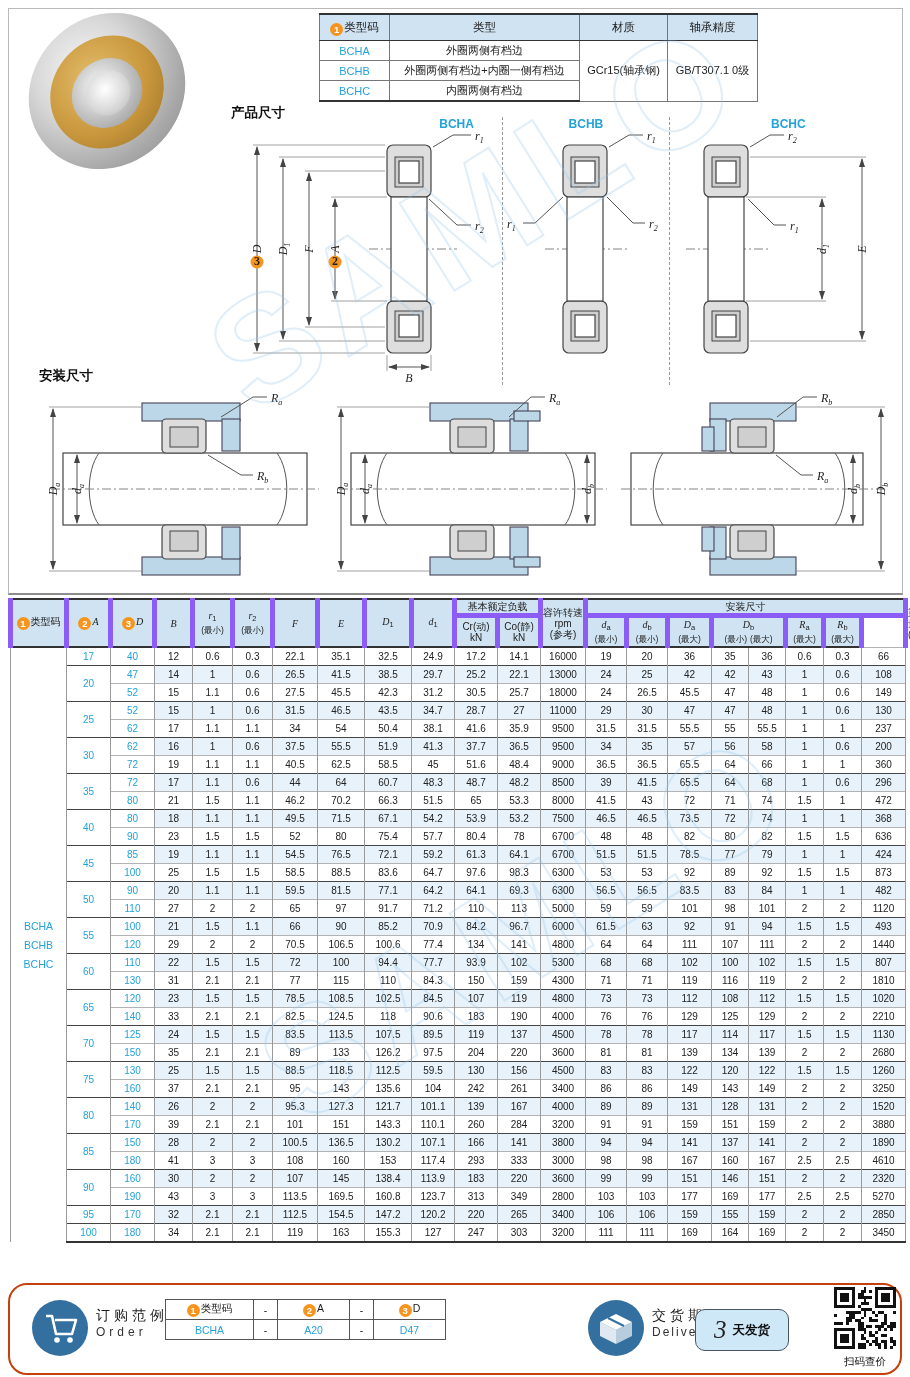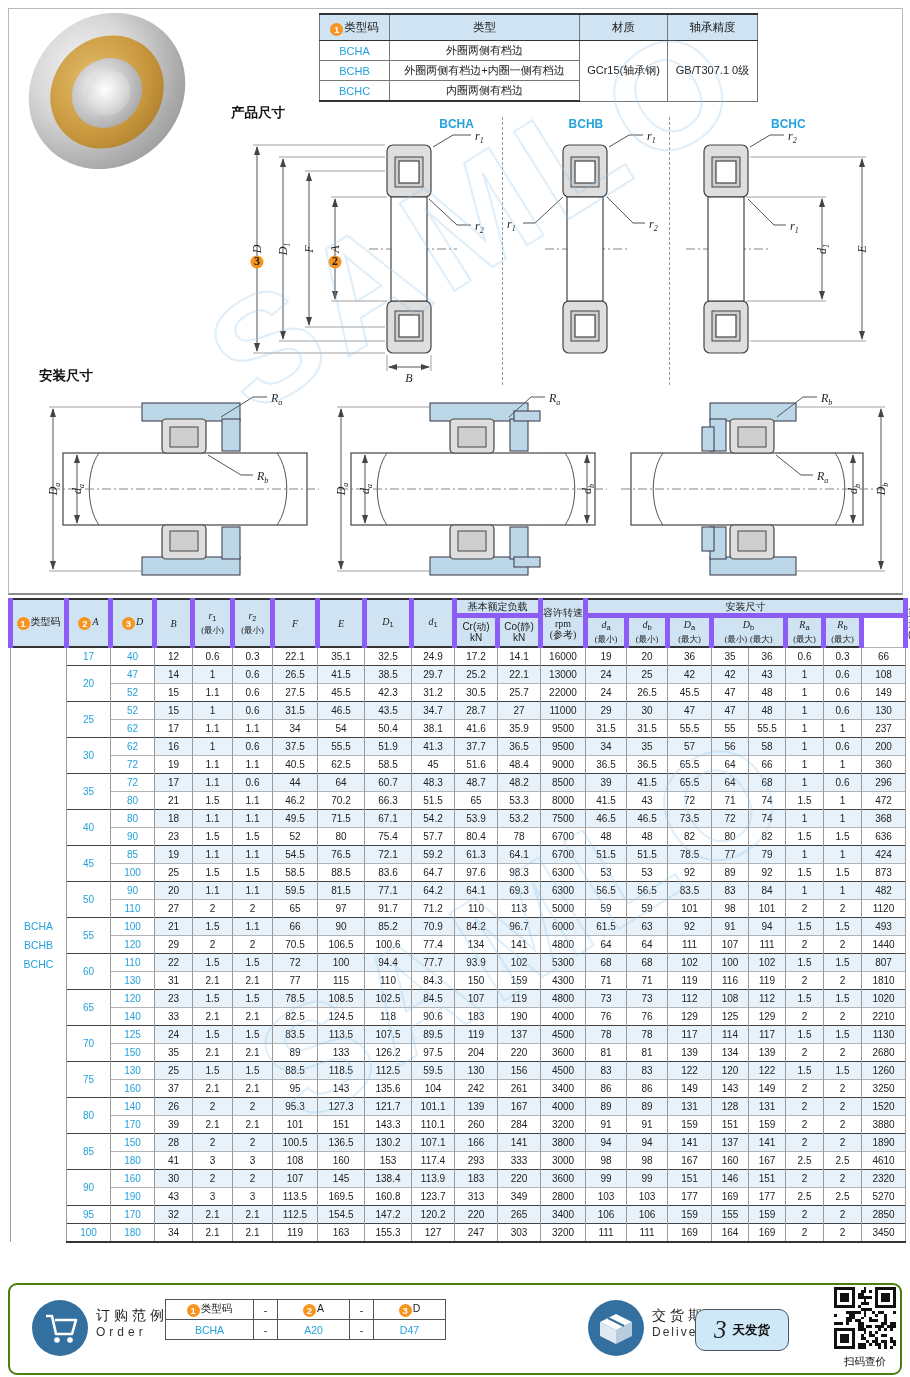--- a/index.html
+++ b/index.html
@@ -61,26 +61,26 @@
   #maintable thead tr:first-child td{border-top:2px solid #333;}
   #maintable thead td.bb{border-bottom:2px solid #333;}
   #maintable tbody td{border-left:1px solid #9a9a9a;border-right:1px solid #9a9a9a;
                       border-top:1px solid #b3b3b3;text-align:center;height:17px;padding:0;}
   #maintable tbody tr:last-child td{border-bottom:2px solid #333;}
   #maintable td.stripe{background:#e7f2fa;}
   #maintable td.grp{border-top:1.6px solid #444;}
   #maintable td.acol,#maintable td.dcol{color:#23a2dc;}
   #maintable td.codecol{color:#23a2dc;vertical-align:middle;border-top:none;}
   #maintable .codeitem{margin:7px 0;font-size:10.5px;}
-  .sm{font-size:8.5px;font-family:Liberation Serif, serif;}
+  .sm{font-size:8.5px;}
   sub.s{font-size:7.5px;vertical-align:-2px;}
   .it{font-style:italic;font-family:"Liberation Serif","DejaVu Serif",serif;}
   
   #footer{position:absolute;left:8px;top:1283px;width:890px;height:88px;
-          border:2px solid #4d7c0f;border-radius:9px;background:#fff;z-index:2;}
+          border:2px solid #c2410c;border-radius:19px;background:#fff;z-index:2;}
   .fico{position:absolute;width:56px;height:56px;border-radius:50%;background:#336f9f;}
   .ftxt-cn{font-size:14px;letter-spacing:4px;color:#222;}
   .ftxt-en{font-size:12px;letter-spacing:4px;color:#333;}
   #ordertable{position:absolute;left:155px;top:14px;border-collapse:collapse;table-layout:fixed;font-size:10.5px;}
   #ordertable td{border:1px solid #555;text-align:center;height:19px;padding:0 2px;}
   #badge{position:absolute;left:685px;top:24px;width:92px;height:40px;border:1.5px solid #4a5560;
          border-radius:10px;background:#cfe8f8;display:flex;align-items:center;justify-content:center;gap:6px;}
   #badge .num{font-family:"Liberation Serif","DejaVu Serif",serif;font-style:italic;font-size:25px;color:#222;}
   #badge .unit{font-size:12.5px;font-weight:bold;color:#111;}
   #qrwrap{position:absolute;left:822px;top:2px;width:66px;text-align:center;}
@@ -436,21 +436,21 @@
           <td class="dcol">52</td>
           <td class="">15</td>
           <td class="">1.1</td>
           <td class="">0.6</td>
           <td class="">27.5</td>
           <td class="">45.5</td>
           <td class="">42.3</td>
           <td class="">31.2</td>
           <td class="">30.5</td>
           <td class="">25.7</td>
-          <td class="">22000</td>
+          <td class="">18000</td>
           <td class="">24</td>
           <td class="">26.5</td>
           <td class="">45.5</td>
           <td class="">47</td>
           <td class="">48</td>
           <td class="">1</td>
           <td class="">0.6</td>
           <td class="">149</td>
         </tr>
         <tr>

